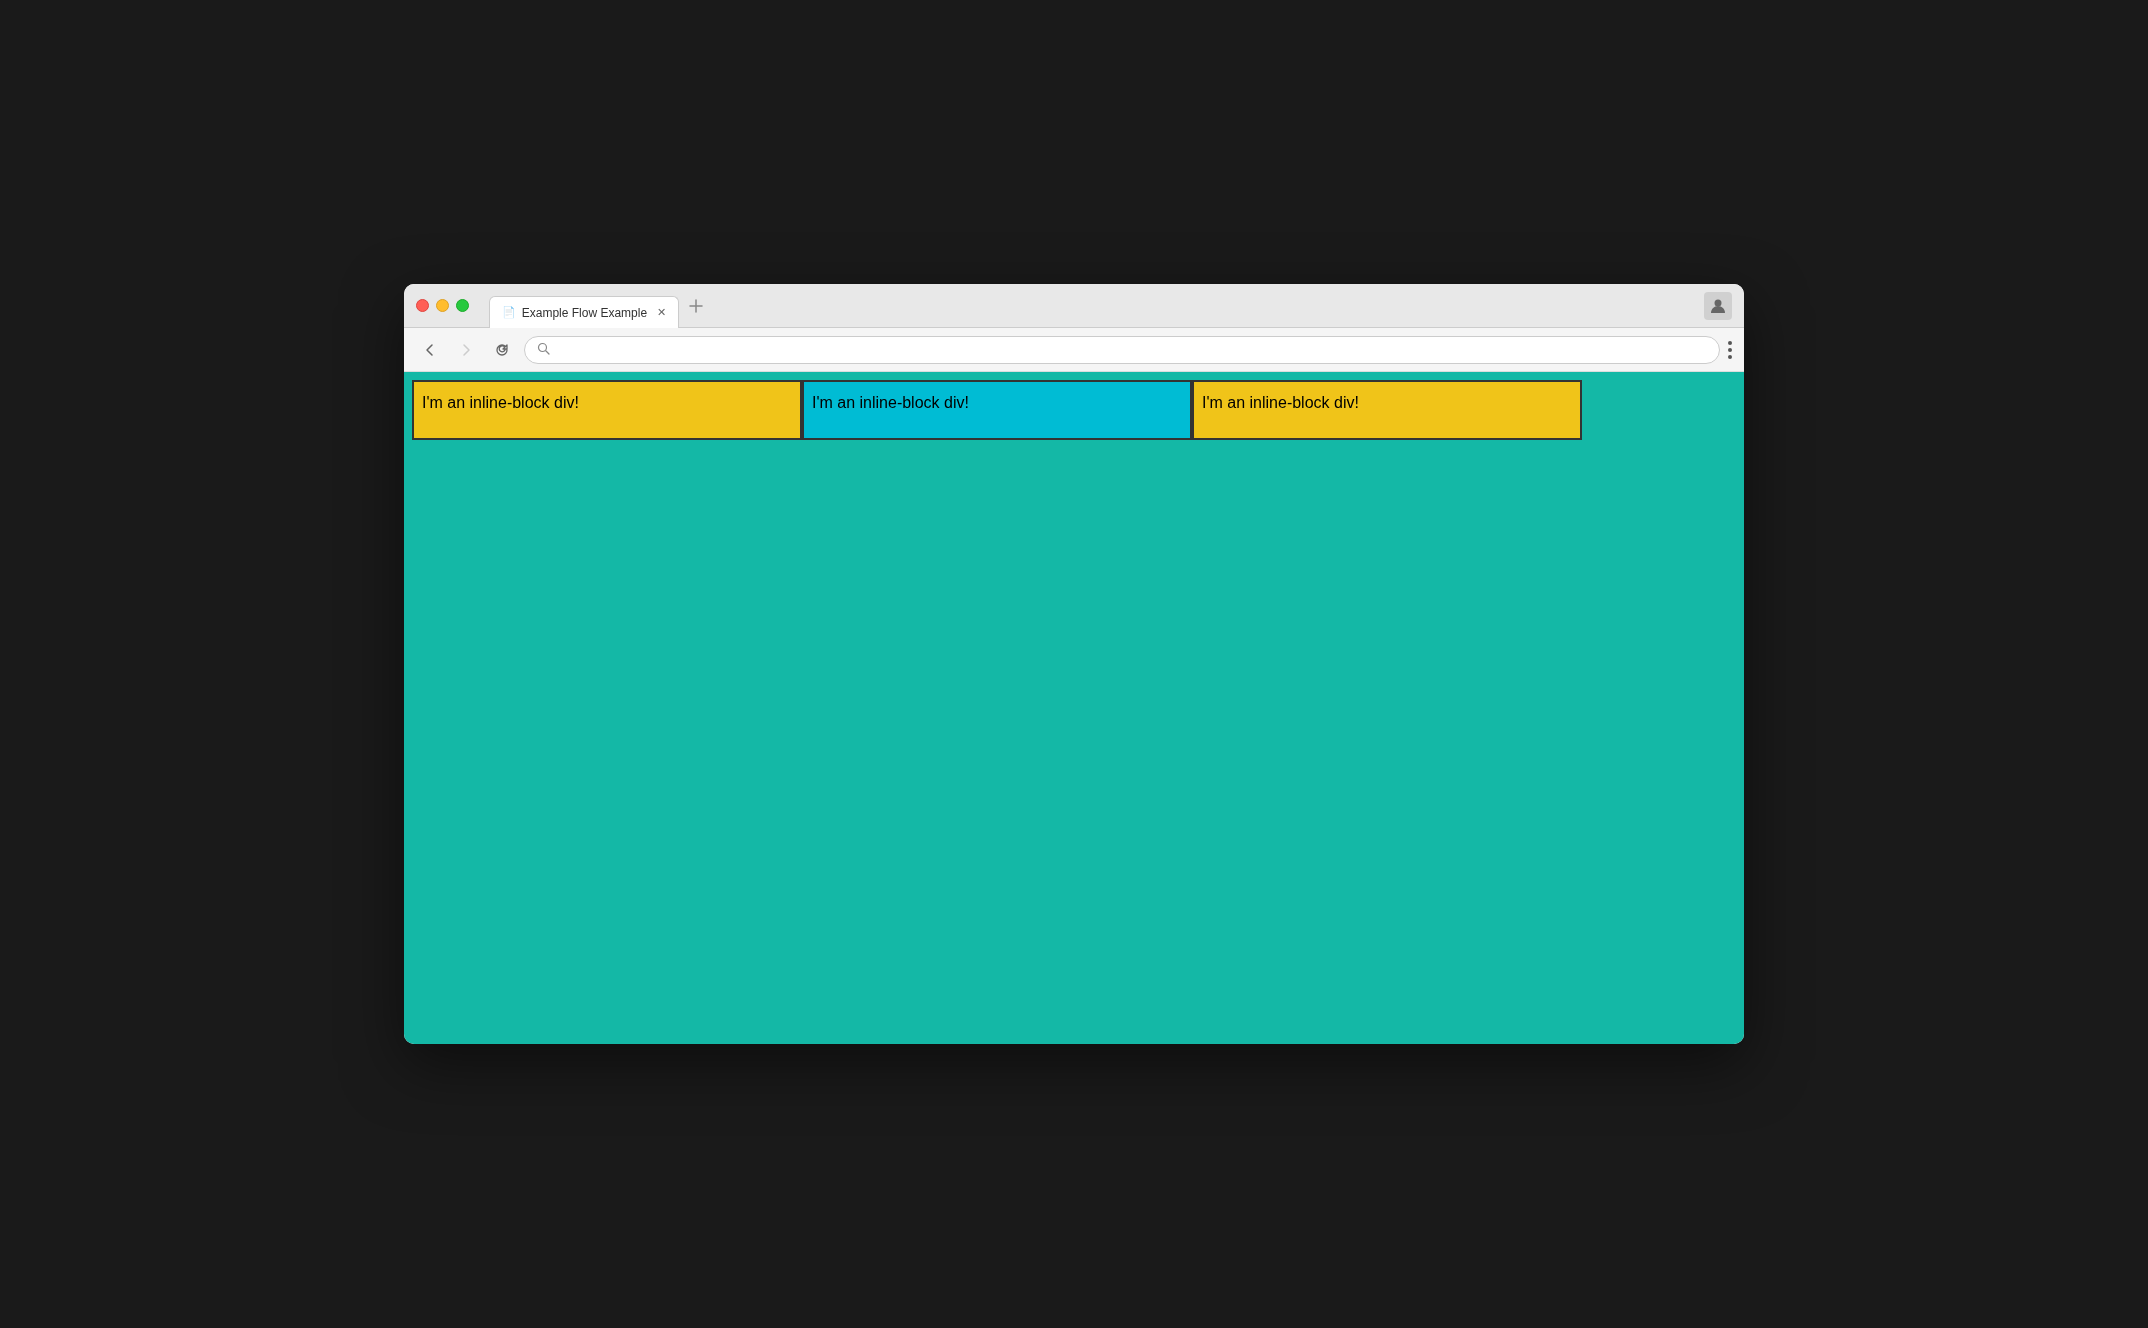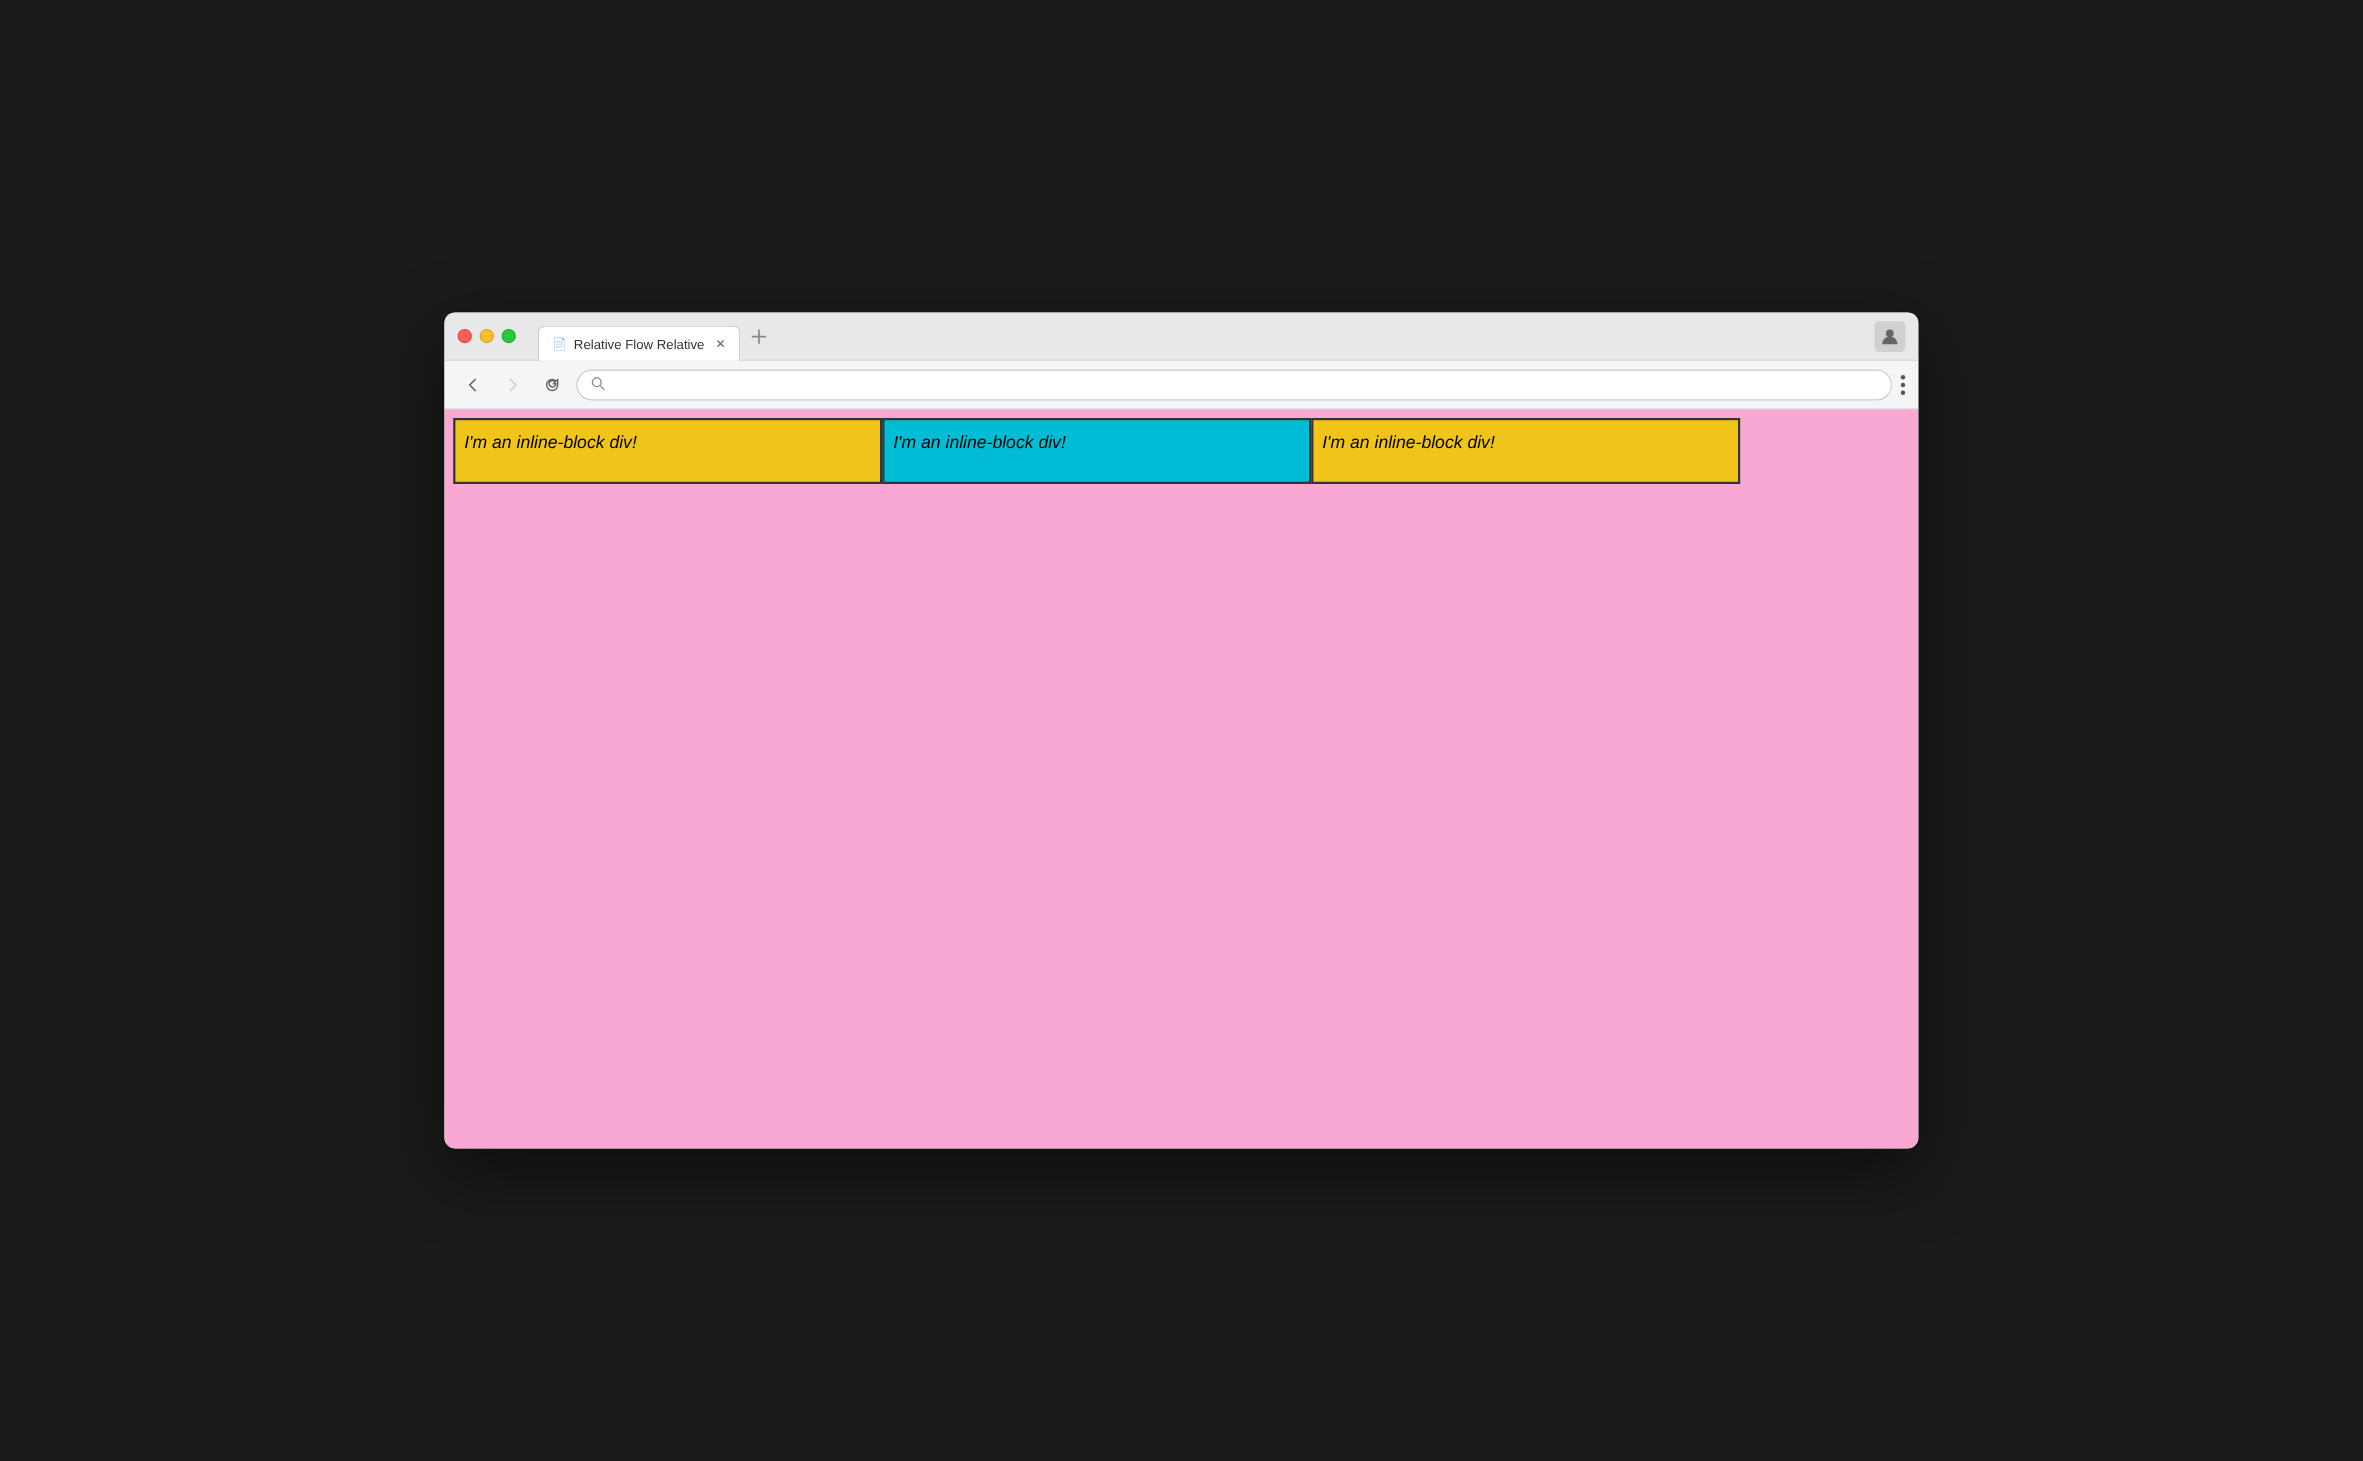--- a/index.html
+++ b/index.html
@@ -179,24 +179,23 @@
       display: block;
       width: 4px;
       height: 4px;
       background: #555;
       border-radius: 50%;
     }
 
     
     .page-content {
       flex: 1;
-      background: #f9a8d4;
+      background: #14b8a6;
       padding: 8px;
       overflow: auto;
-      font-style: italic;
     }
 
     .inline-block-container {
       font-size: 0;
       line-height: 0;
     }
 
     .inline-block-div {
       display: inline-block;
       font-size: 16px;
@@ -226,21 +225,21 @@
   <div class="title-bar">
     <div class="traffic-lights">
       <div class="traffic-light close"></div>
       <div class="traffic-light minimize"></div>
       <div class="traffic-light maximize"></div>
     </div>
 
     <div class="tabs-area">
       <div class="tab">
         <span class="tab-icon">📄</span>
-        <span>Relative Flow Relative</span>
+        <span>Example Flow Example</span>
         <span class="tab-close">✕</span>
       </div>
       <div class="tab-new">
         <svg width="14" height="14" viewBox="0 0 14 14" fill="none">
           <path d="M7 1v12M1 7h12" stroke="#888" stroke-width="1.5" stroke-linecap="round"></path>
         </svg>
       </div>
     </div>
 
     <div class="profile-icon">

